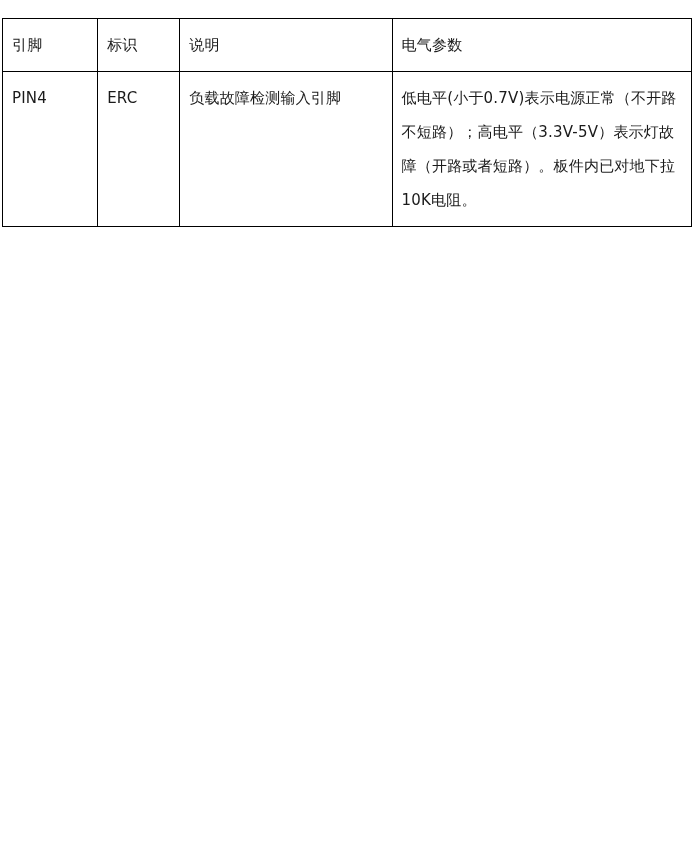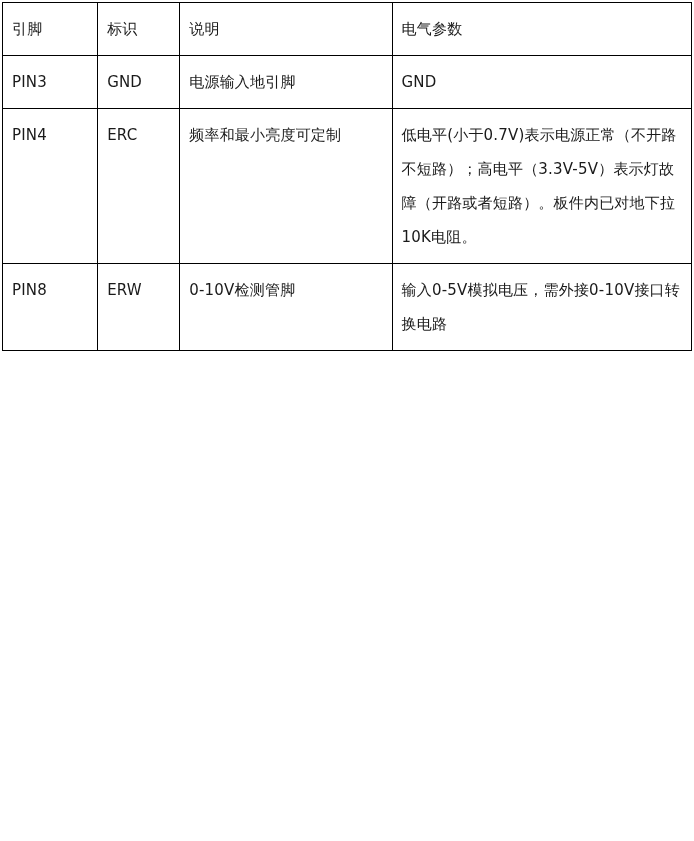--- a/index.html
+++ b/index.html
@@ -9,21 +9,21 @@
   }
   body {
     width: 694px;
     height: 841px;
     font-family: "DejaVu Sans", "Liberation Sans", sans-serif;
     color: #1a1a1a;
   }
   #pin-table {
     border-collapse: collapse;
     width: 690px;
-    margin: 2px 0 0 2px;
+    margin: 18px 0 0 2px;
     table-layout: fixed;
   }
   #pin-table td {
     border: 1px solid #000000;
     vertical-align: top;
     padding: 9px 8px 9px 9px;
     font-size: 15px;
     line-height: 34px;
     letter-spacing: 0.2px;
   }
@@ -63,61 +63,33 @@
       <td>
           <span class="cell-text">说明</span>
         </td>
       <td>
           <span class="cell-text">电气参数</span>
         </td>
     </tr>
 
 
 
-    <tr>
-      <td>
-          <span class="cell-text">PIN3</span>
-        </td>
-      <td>
-          <span class="cell-text">GND</span>
-        </td>
-      <td>
-          <span class="cell-text">电源输入地引脚</span>
-        </td>
-      <td>
-          <span class="cell-text">GND</span>
-        </td>
-    </tr>
 
     <tr>
       <td>
           <span class="cell-text">PIN4</span>
         </td>
       <td>
           <span class="cell-text">ERC</span>
         </td>
       <td>
-          <span class="cell-text">频率和最小亮度可定制</span>
+          <span class="cell-text">负载故障检测输入引脚</span>
         </td>
       <td>
           <span class="cell-text">低电平(小于0.7V)表示电源正常（不开路不短路）；高电平（3.3V-5V）表示灯故障（开路或者短路）。板件内已对地下拉10K电阻。</span>
         </td>
     </tr>
 
 
 
 
-    <tr>
-      <td>
-          <span class="cell-text">PIN8</span>
-        </td>
-      <td>
-          <span class="cell-text">ERW</span>
-        </td>
-      <td>
-          <span class="cell-text">0-10V检测管脚</span>
-        </td>
-      <td>
-          <span class="cell-text">输入0-5V模拟电压，需外接0-10V接口转换电路</span>
-        </td>
-    </tr>
   </tbody>
 </table>
 
 </body></html>

